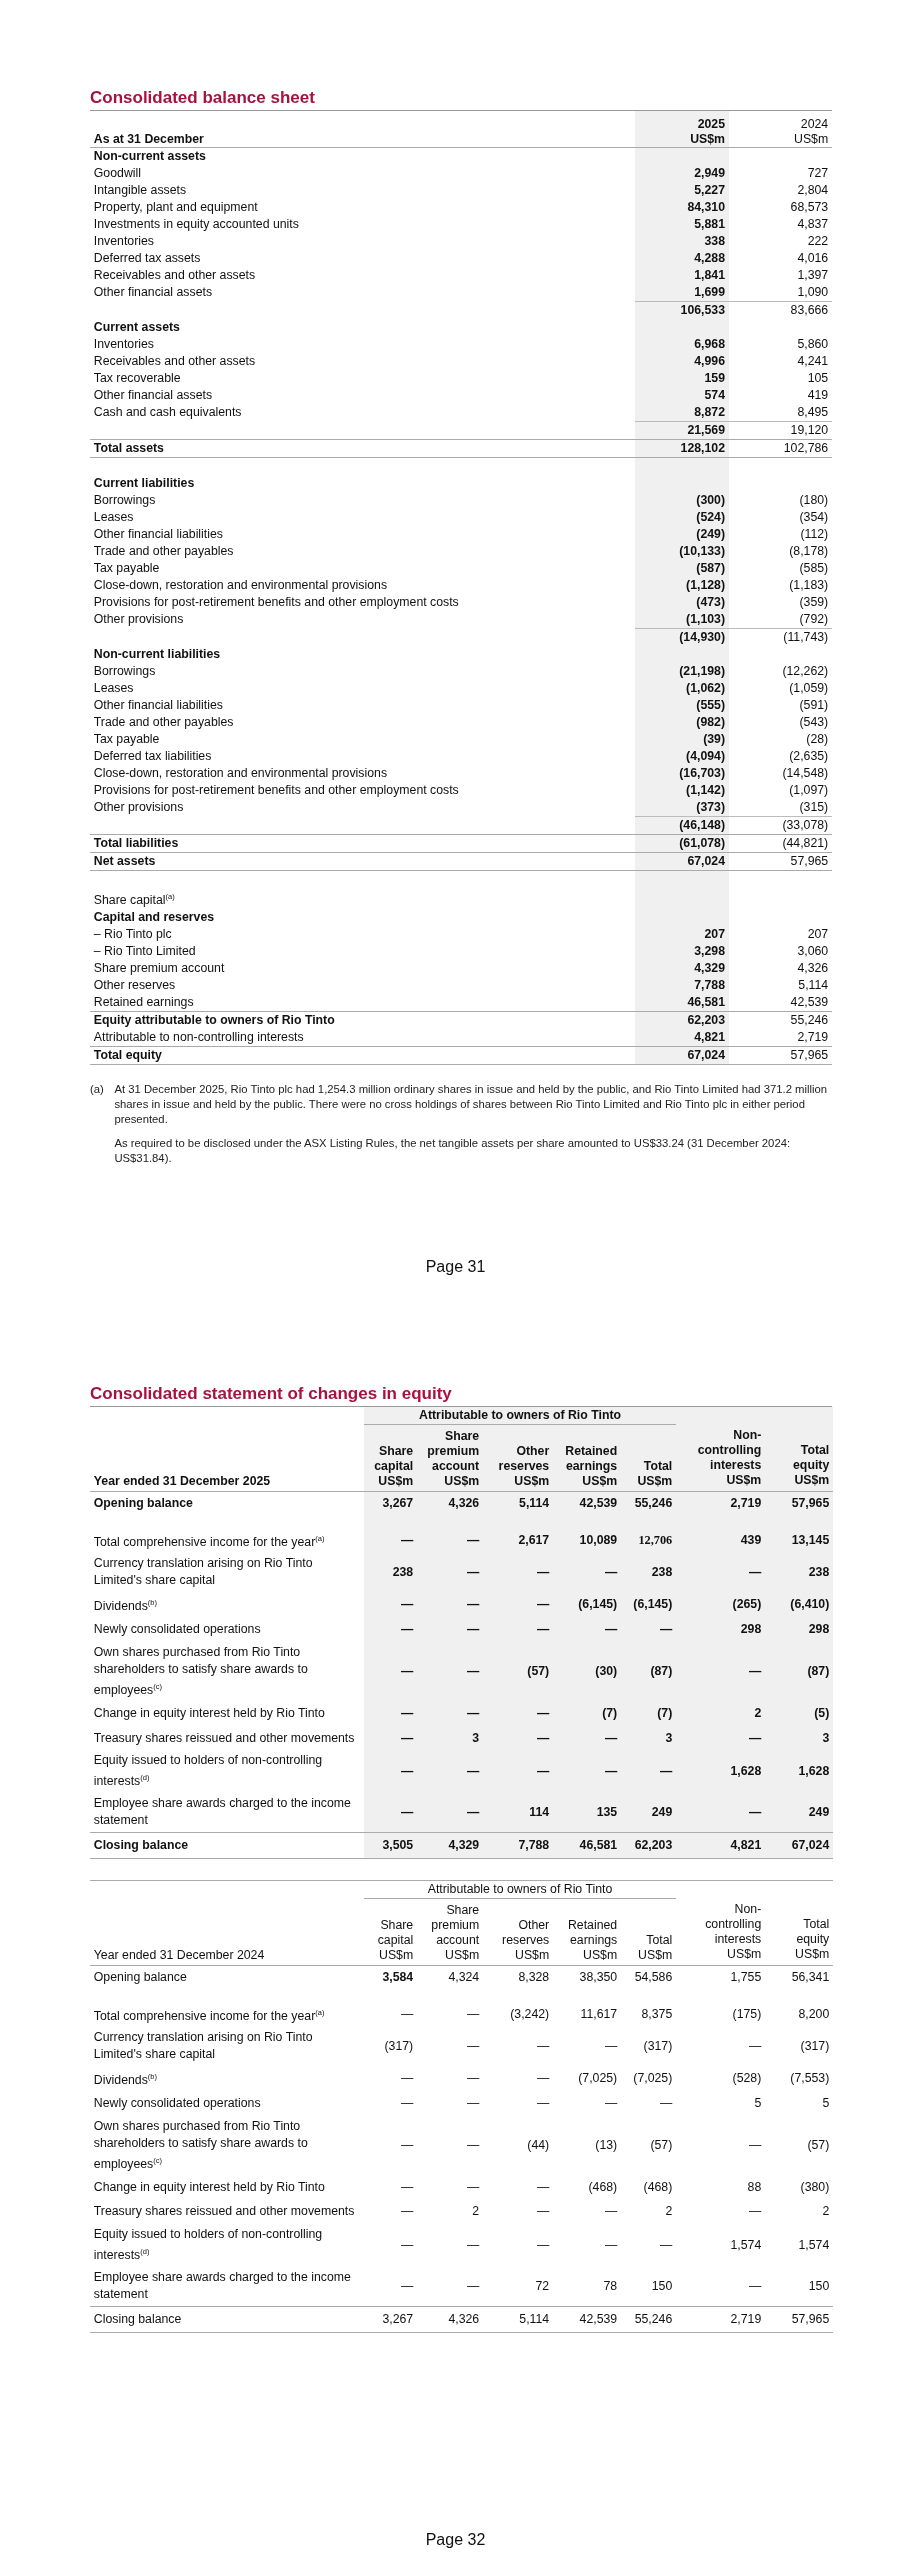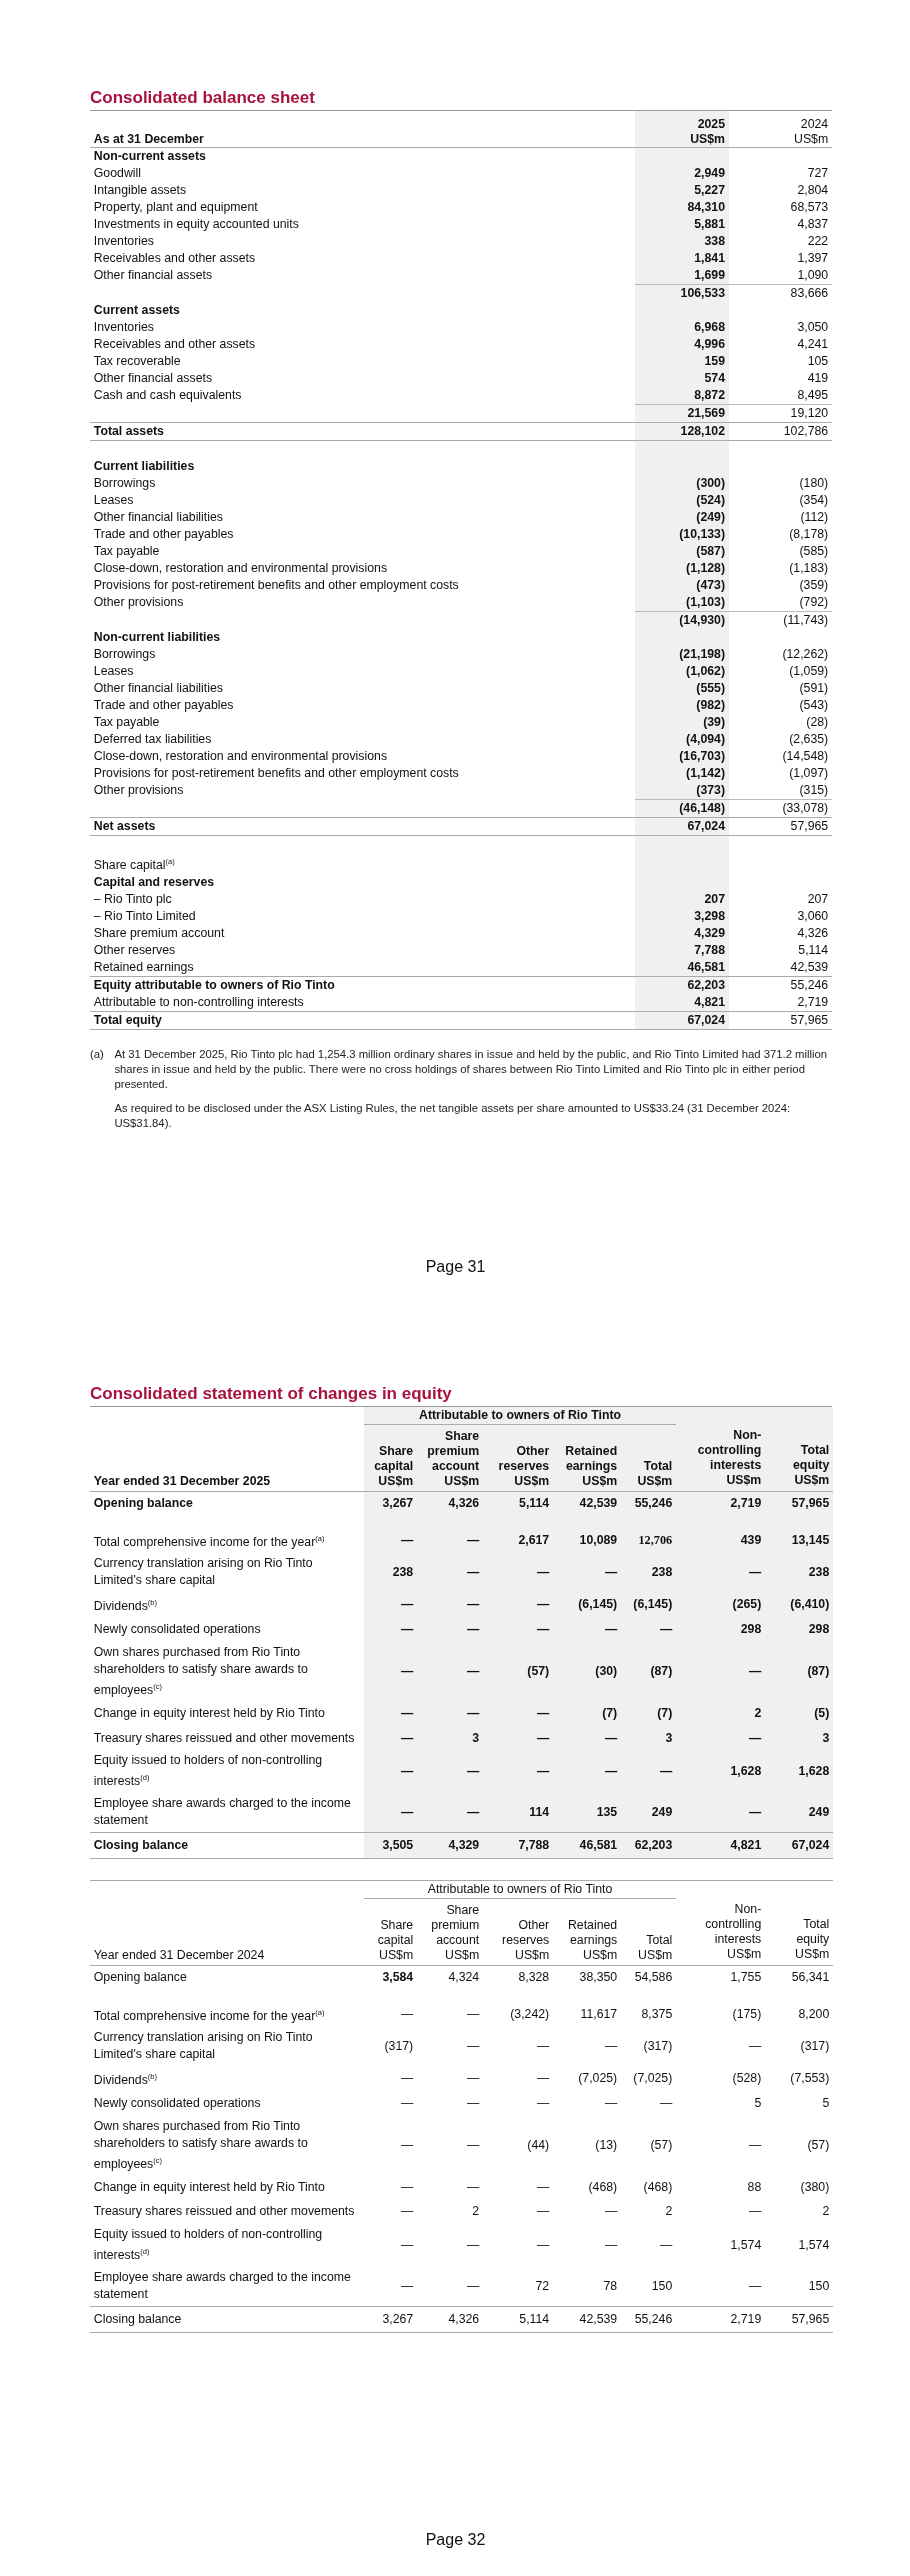--- a/index.html
+++ b/index.html
@@ -73,20 +73,25 @@
           <td>Investments in equity accounted units</td>
           <td class="num b shade">5,881</td>
           <td class="num">4,837</td>
         </tr>
         <tr>
           <td>Inventories</td>
           <td class="num b shade">338</td>
           <td class="num">222</td>
         </tr>
         <tr>
+          <td>Deferred tax assets</td>
+          <td class="num b shade">4,288</td>
+          <td class="num">4,016</td>
+        </tr>
+        <tr>
           <td>Receivables and other assets</td>
           <td class="num b shade">1,841</td>
           <td class="num">1,397</td>
         </tr>
         <tr>
           <td>Other financial assets</td>
           <td class="num b shade">1,699</td>
           <td class="num">1,090</td>
         </tr>
         <tr class="sub-rule">
@@ -95,21 +100,21 @@
           <td class="num">83,666</td>
         </tr>
         <tr>
           <td class="b">Current assets</td>
           <td class="num b shade"></td>
           <td class="num"></td>
         </tr>
         <tr>
           <td>Inventories</td>
           <td class="num b shade">6,968</td>
-          <td class="num">3,050</td>
+          <td class="num">5,860</td>
         </tr>
         <tr>
           <td>Receivables and other assets</td>
           <td class="num b shade">4,996</td>
           <td class="num">4,241</td>
         </tr>
         <tr>
           <td>Tax recoverable</td>
           <td class="num b shade">159</td>
           <td class="num">105</td>
@@ -236,20 +241,25 @@
         </tr>
         <tr>
           <td>Other provisions</td>
           <td class="num b shade">(373)</td>
           <td class="num">(315)</td>
         </tr>
         <tr class="sub-rule">
           <td></td>
           <td class="num b shade">(46,148)</td>
           <td class="num">(33,078)</td>
+        </tr>
+        <tr class="rule-top">
+          <td class="b">Total liabilities</td>
+          <td class="num b shade">(61,078)</td>
+          <td class="num">(44,821)</td>
         </tr>
         <tr class="rule-top rule-bot">
           <td class="b">Net assets</td>
           <td class="num b shade">67,024</td>
           <td class="num">57,965</td>
         </tr>
         <tr class="gap">
           <td></td>
           <td class="num b shade"></td>
           <td class="num"></td>

